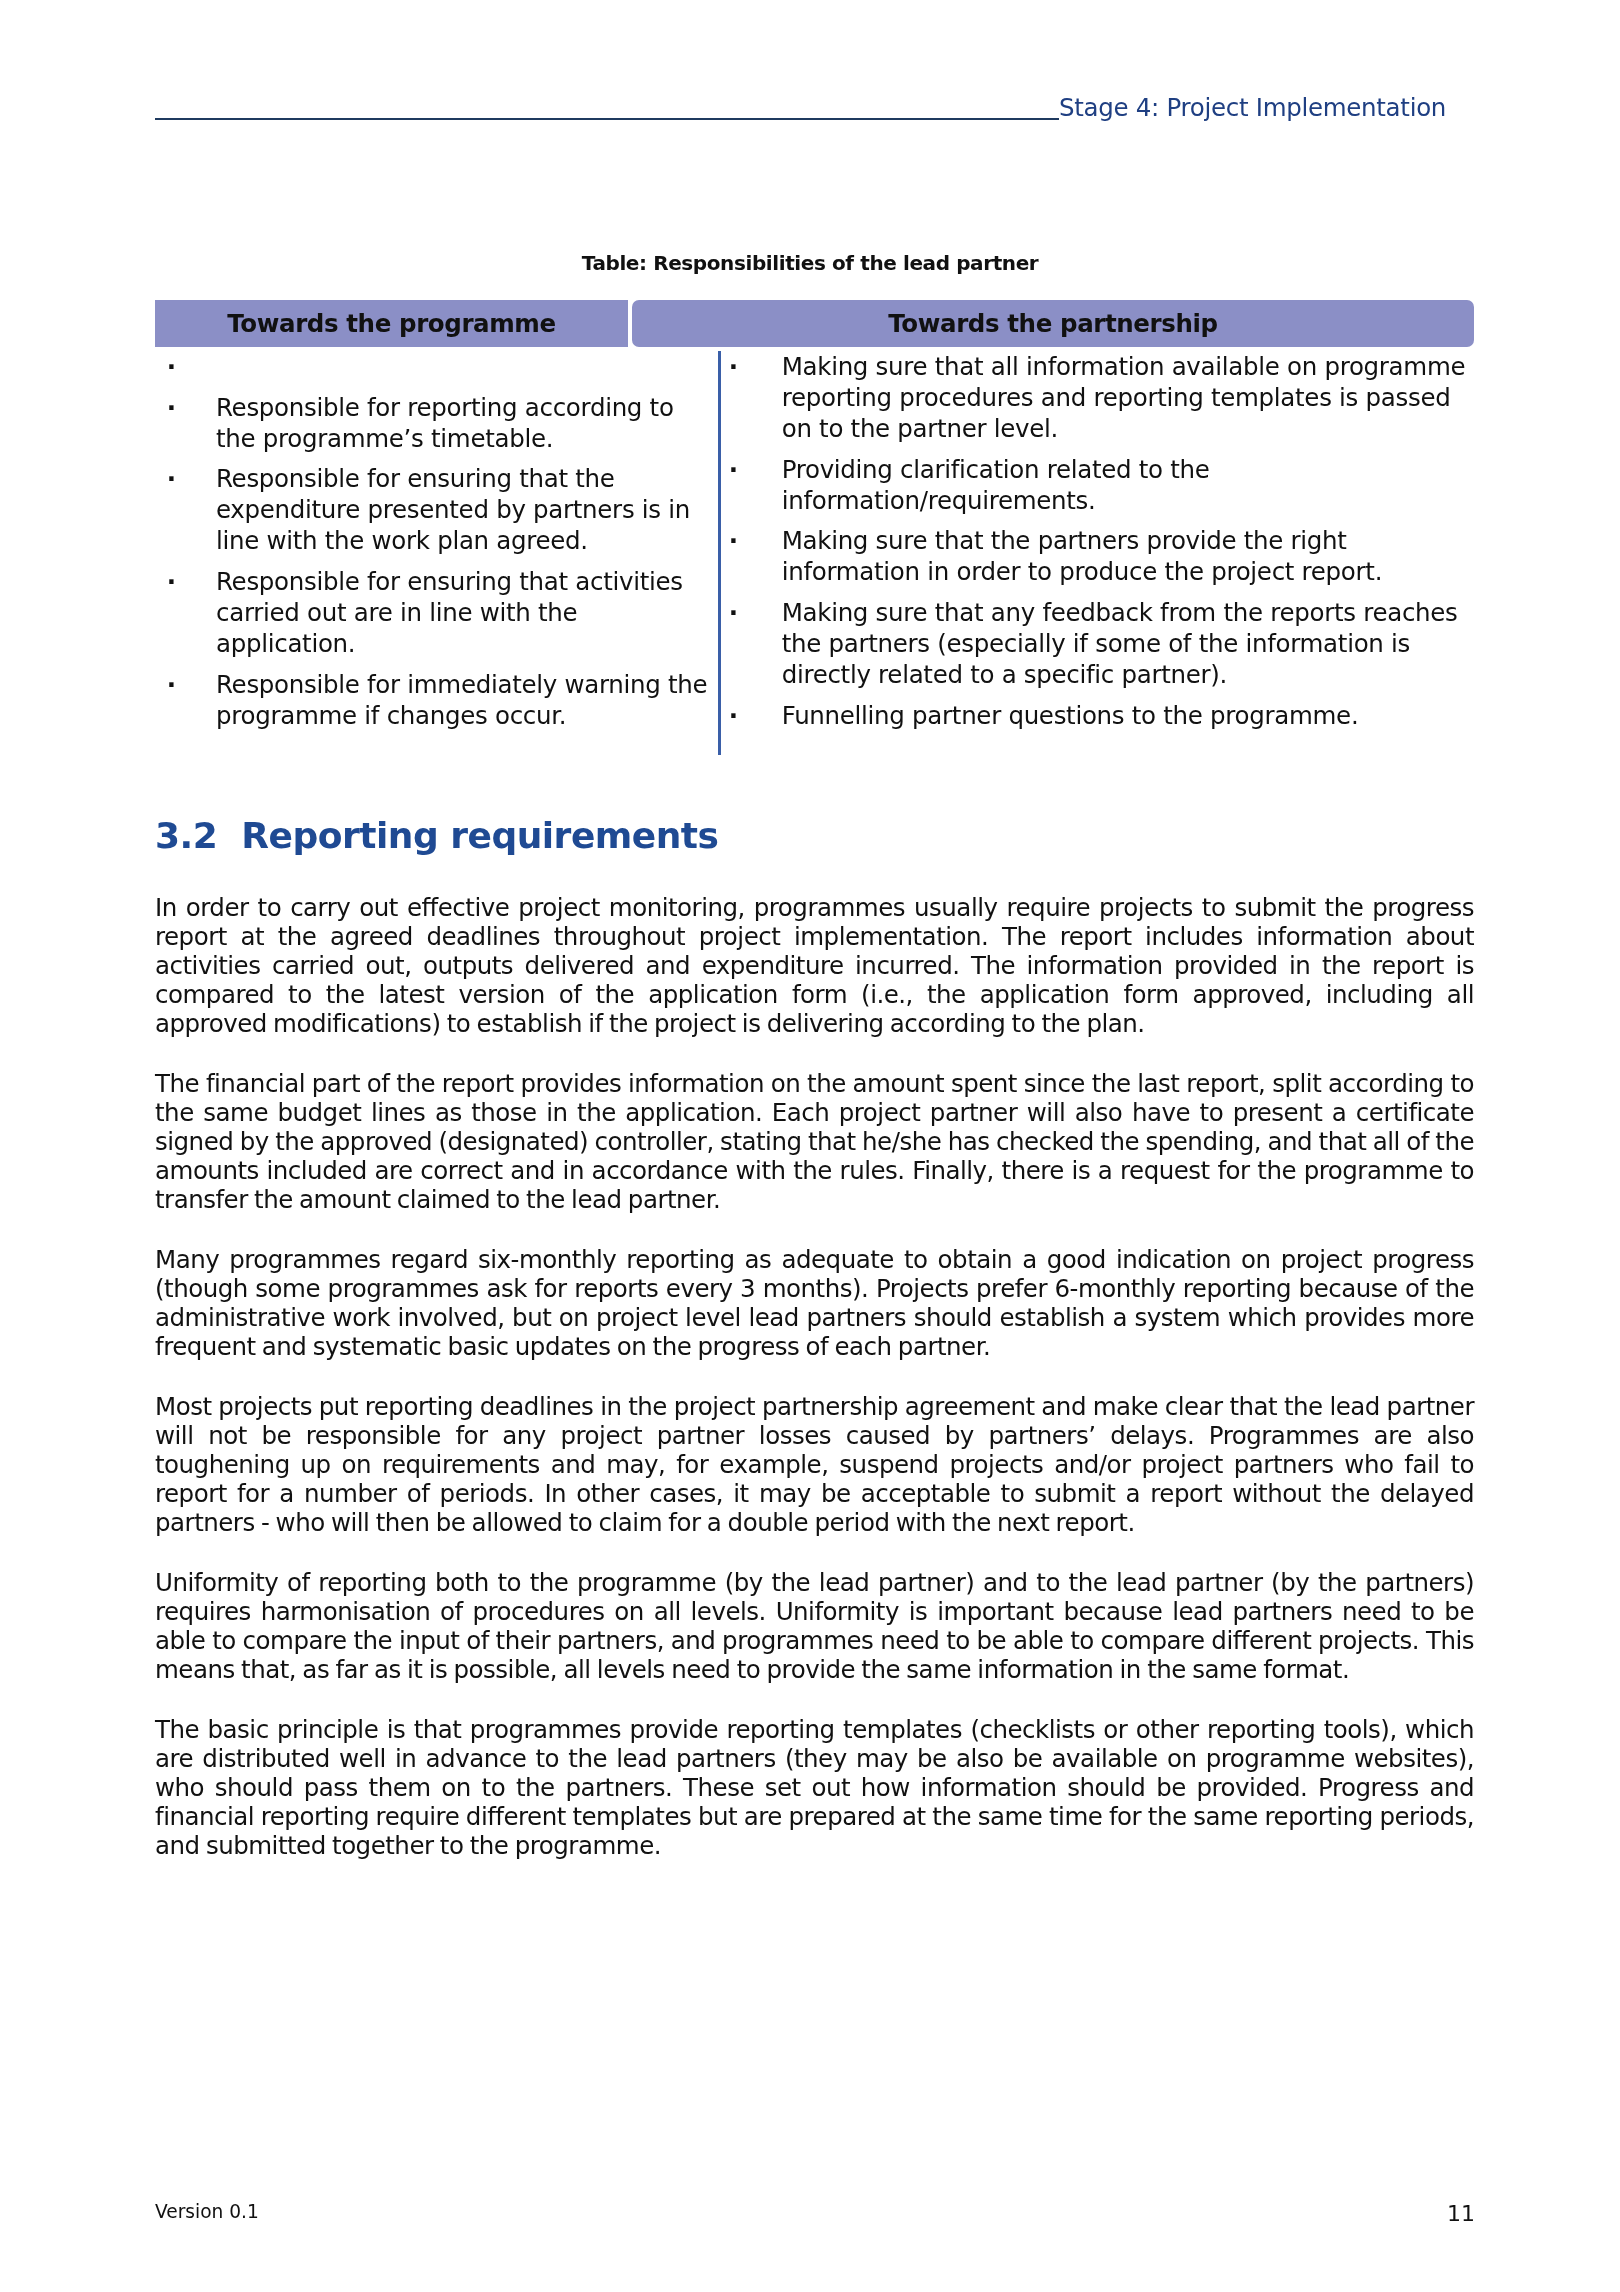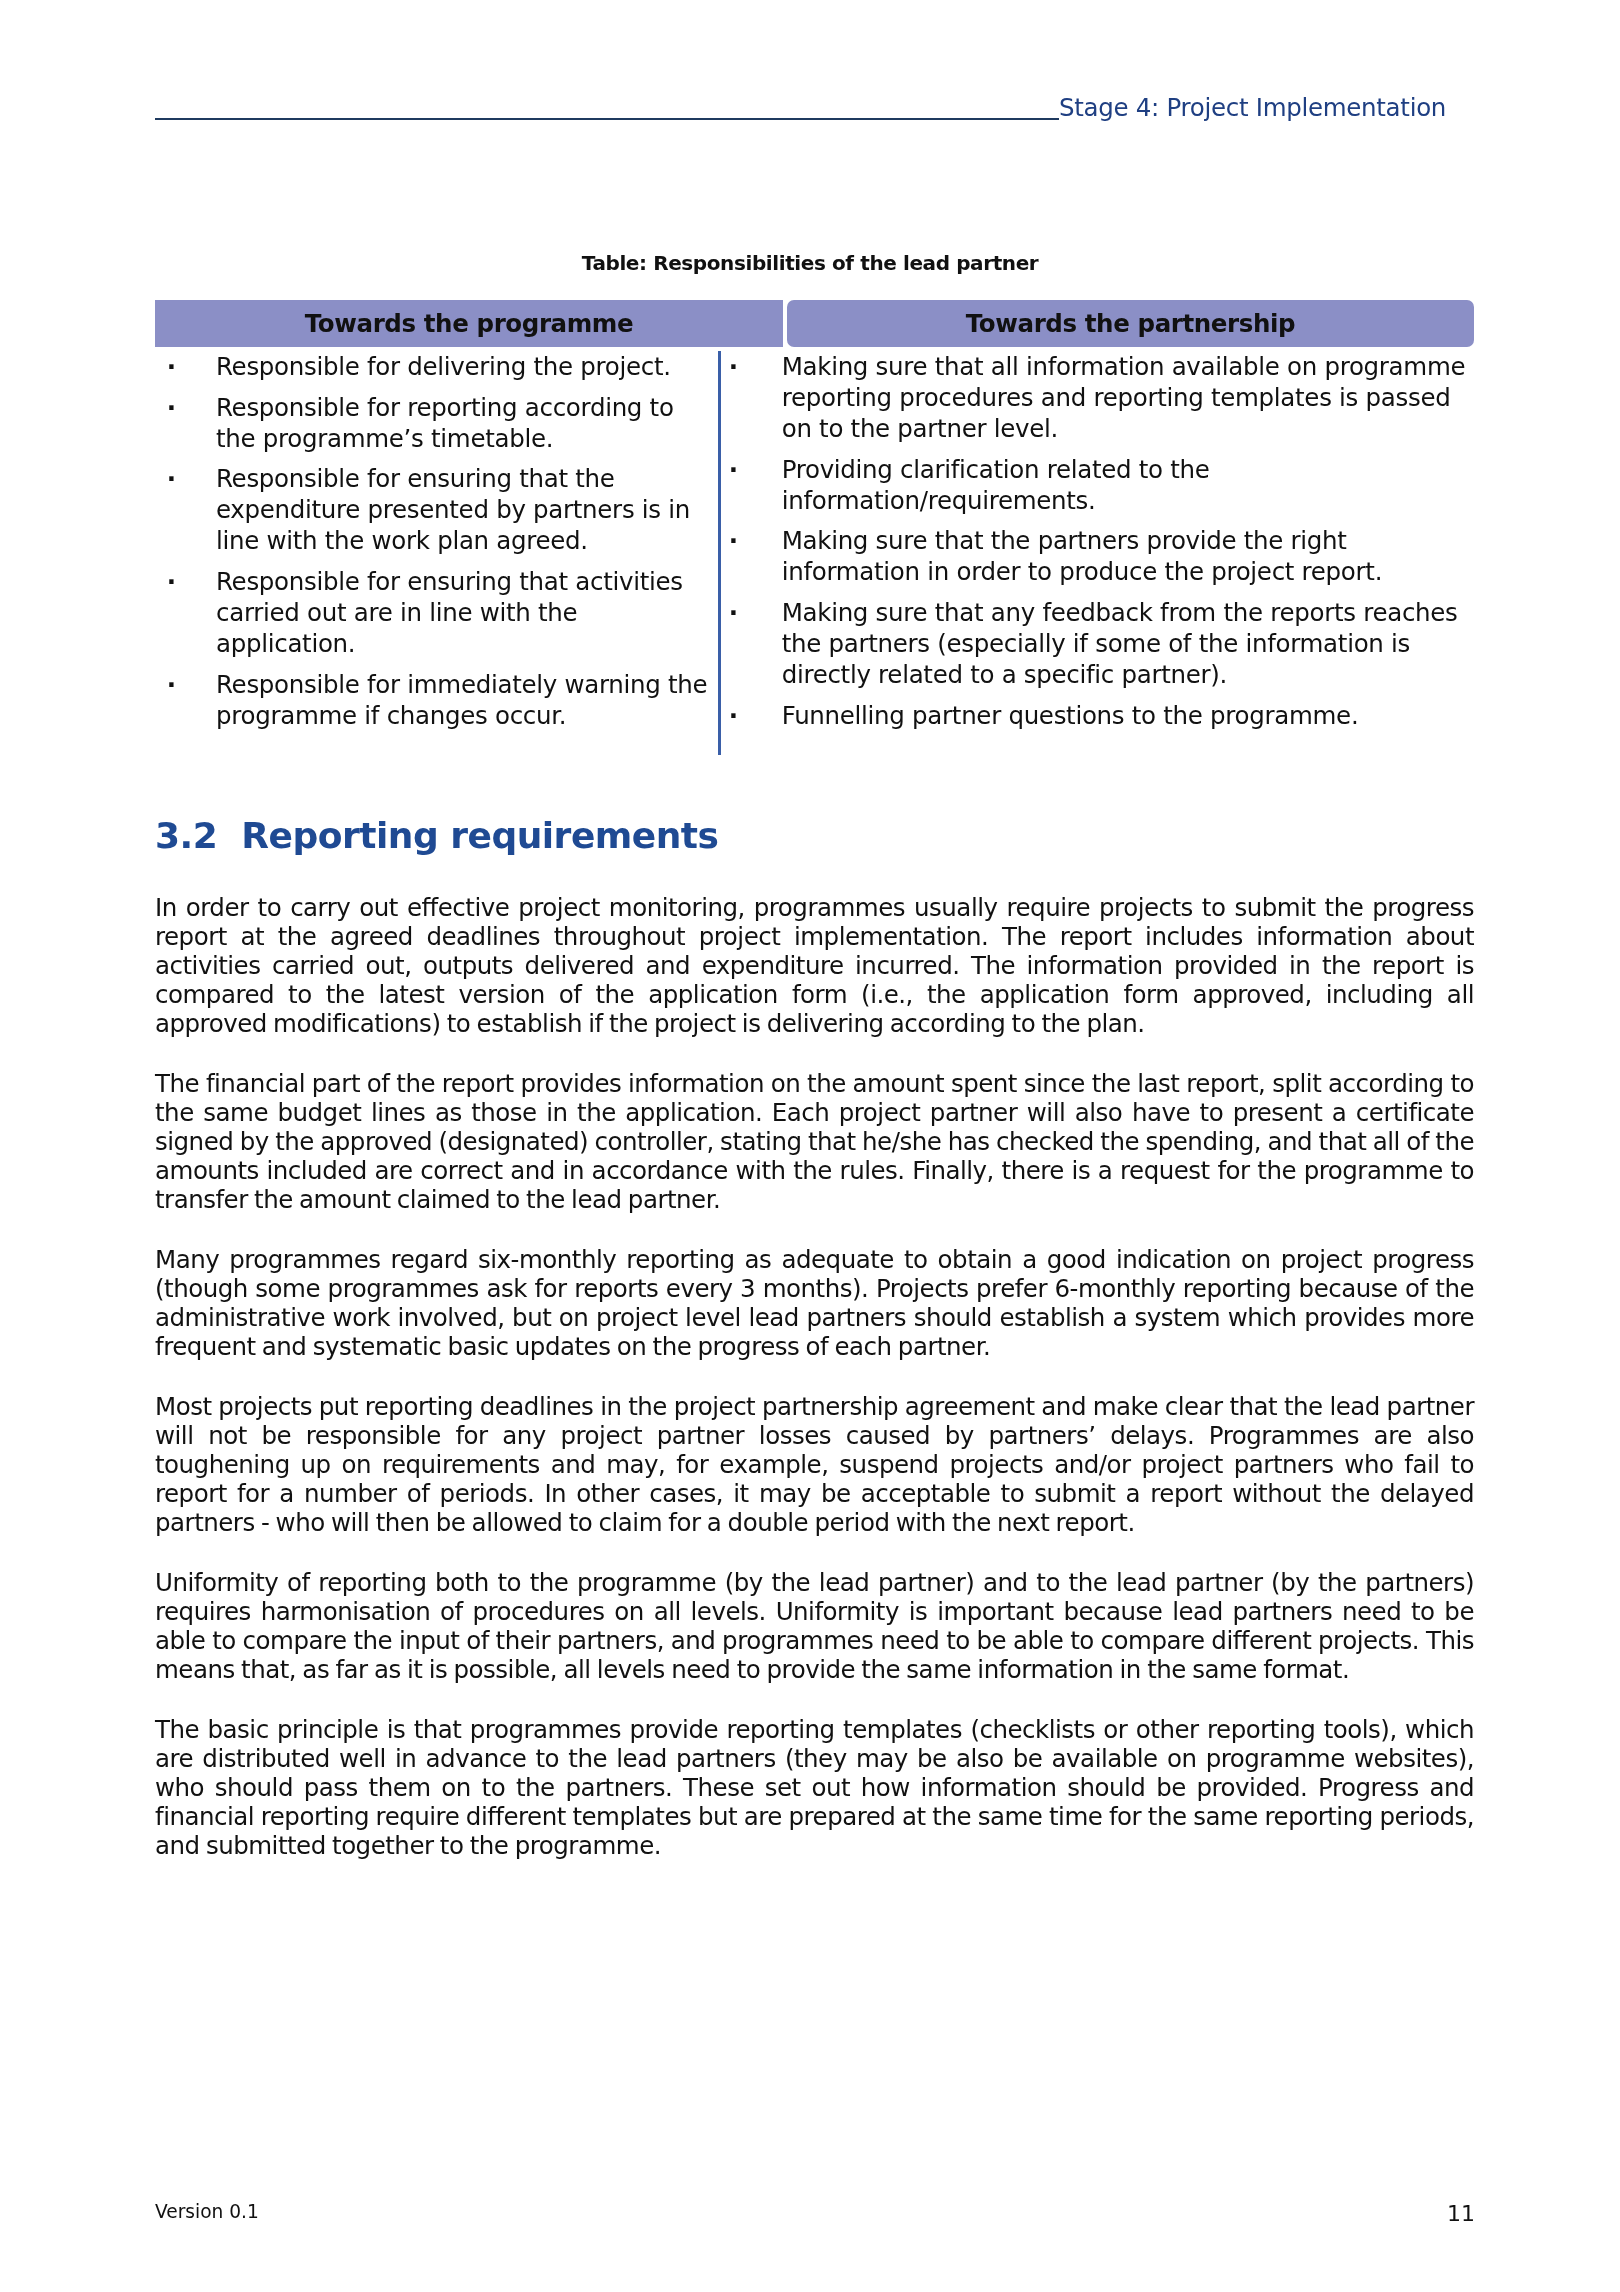--- a/index.html
+++ b/index.html
@@ -21,21 +21,21 @@
     font-size: 20px; font-weight: bold; color: #111; letter-spacing: -0.4px;
   }
   .resp-table {
     position: absolute; left: 155px; top: 300px; width: 1319px;
   }
   .thead { display: flex; height: 47px; }
   .th {
     background: #8b8fc6; display: flex; align-items: center; justify-content: center;
     font-size: 24.5px; font-weight: bold; color: #111; letter-spacing: -0.4px;
   }
-  .th.left { width: 628px; margin-right: 3.9px; }
+  .th.left { width: 473px; margin-right: 3.9px; }
   .th.right { flex: 1; }
   .tbody { display: flex; }
   .col { padding-top: 3.9px; }
   .col.left { width: 563px; }
   .col.right { flex: 1; padding-left: 7.8px; }
   .divider {
     width: 2.9px; background: #3a5fa8; margin-top: 3.9px; height: 404px;
   }
   .bul { display: flex; font-size: 24.5px; line-height: 31px; letter-spacing: -0.3px; margin-bottom: 9.8px; }
   .bul .dot { width: 61px; padding-left: 11.8px; box-sizing: border-box; flex: none; font-weight: bold; }
@@ -69,21 +69,20 @@
 
 <div class="resp-table">
   <div class="thead">
     <div class="th left" style="background: rgb(139, 143, 198);">Towards the programme</div>
     <div class="th right" style="background: rgb(139, 143, 198); border-radius: 7px;">Towards the partnership</div>
   </div>
   <div class="tbody">
     <div class="col left">
       <div class="bul">
           <span class="dot">·</span>
-          <span class="txt">Responsible for delivering the project.</span>
         </div>
       <div class="bul">
           <span class="dot">·</span>
           <span class="txt">Responsible for reporting according to the programme’s timetable.</span>
         </div>
       <div class="bul">
           <span class="dot">·</span>
           <span class="txt">Responsible for ensuring that the expenditure presented by partners is in line with the work plan agreed.</span>
         </div>
       <div class="bul">

